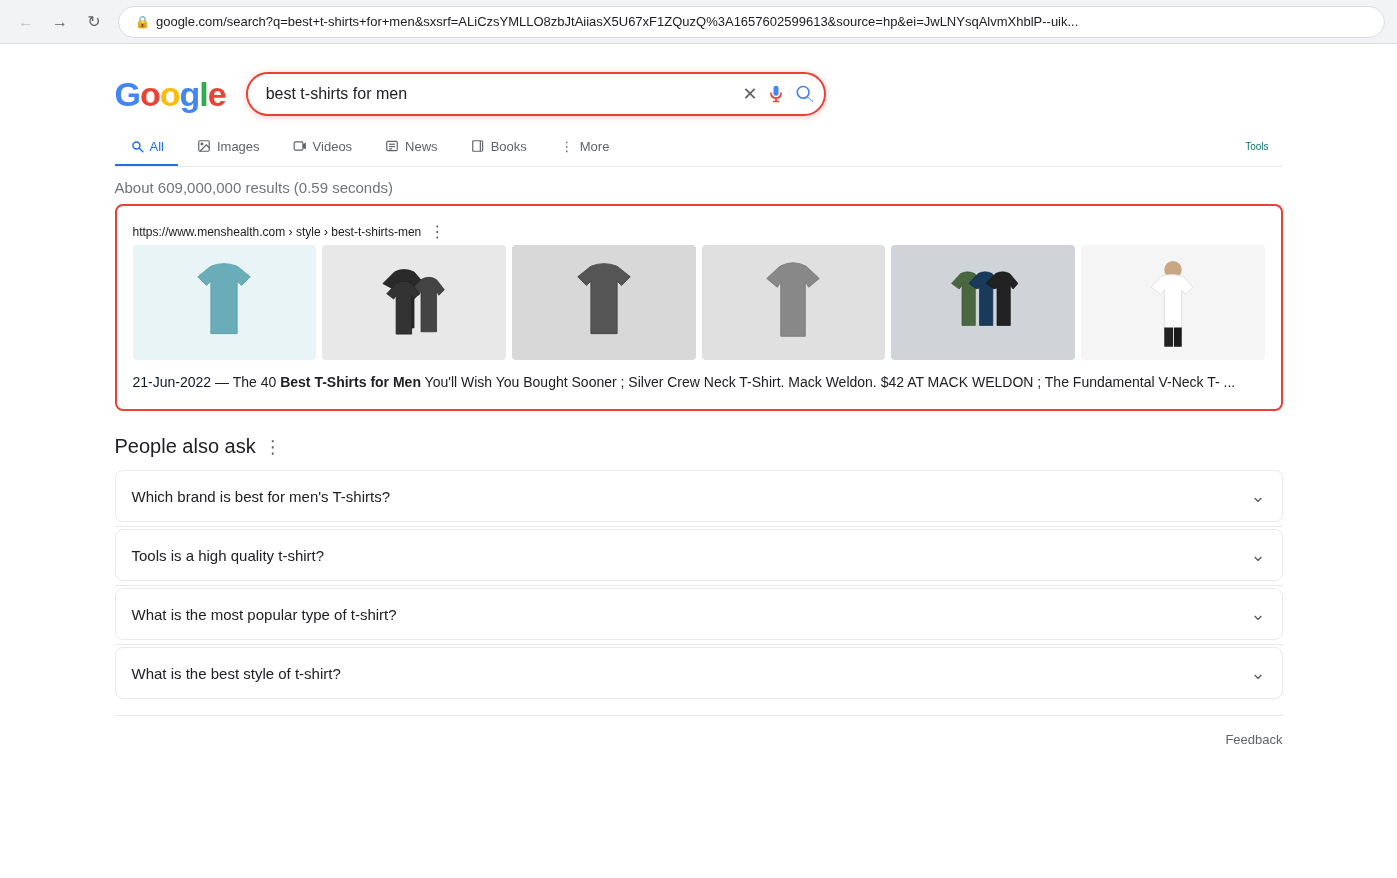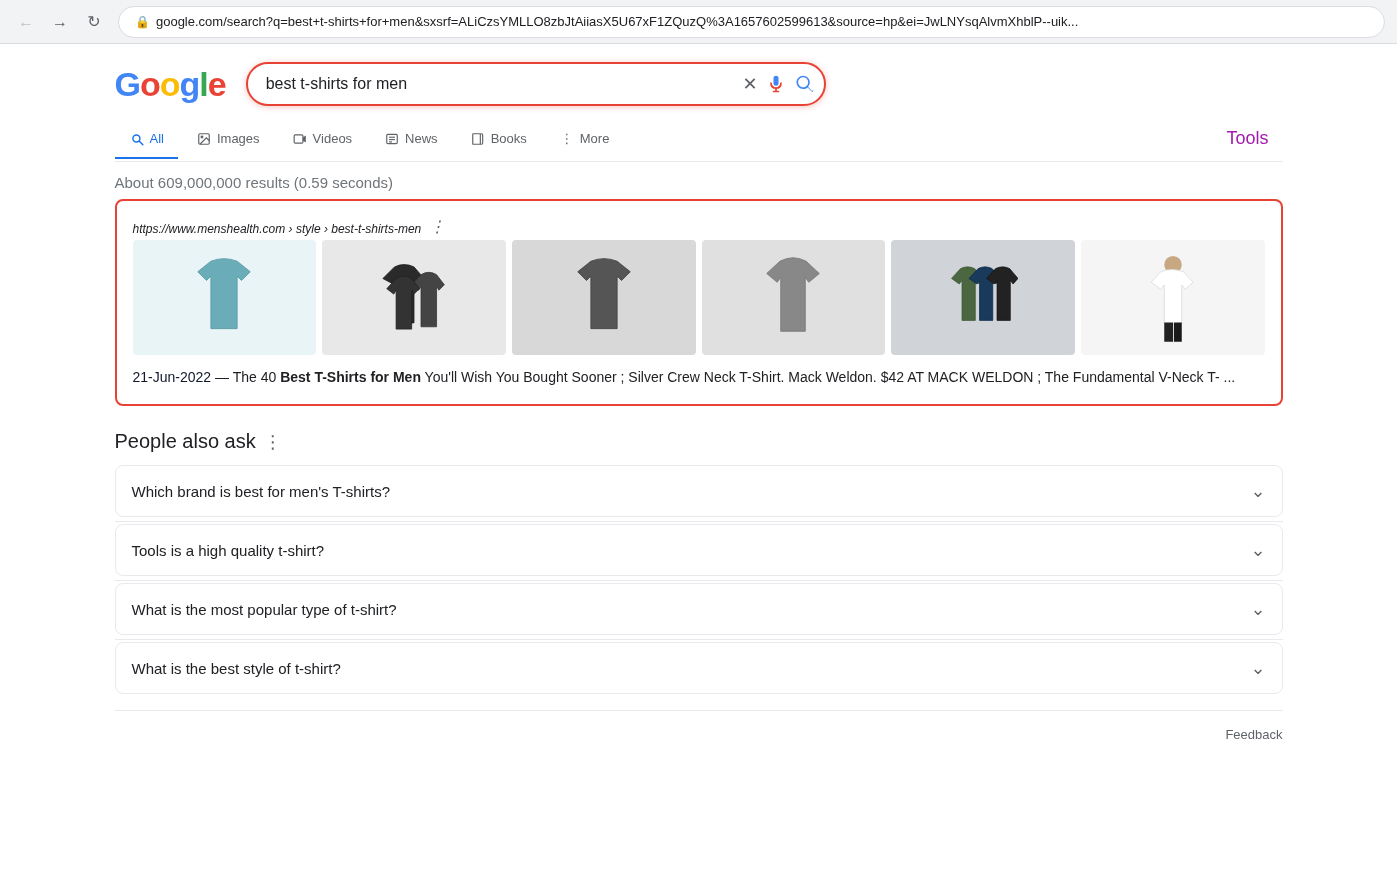--- a/index.html
+++ b/index.html
@@ -60,21 +60,21 @@
       white-space: nowrap;
       overflow: hidden;
       text-overflow: ellipsis;
       font-size: 13px;
       color: #202124;
     }
 
     
     .page-content {
       max-width: 1200px;
-      margin: 2px auto;
+      margin: 12px auto;
       padding: 0 16px;
     }
 
     
     .header {
       display: flex;
       align-items: center;
       padding: 16px 0 8px 0;
       gap: 20px;
     }
@@ -171,22 +171,22 @@
 
     .tab-icon {
       width: 16px; height: 16px;
       display: inline-flex; align-items: center; justify-content: center;
       font-size: 13px;
     }
 
     .tools-btn {
       margin-left: auto;
       padding: 10px 14px;
-      font-size: 18px;
-      color: #a21caf;
+      font-size: 10px;
+      color: #0f766e;
       cursor: pointer;
       border-bottom: 2px solid transparent;
     }
 
     
     .results-info {
       padding: 12px 0 8px 0;
       font-size: 15px;
       color: #70757a;
     }
@@ -196,24 +196,23 @@
       border: 2px solid #e84235;
       border-radius: 8px;
       padding: 16px;
       margin-bottom: 24px;
     }
 
     .result-url {
       font-size: 12px;
       color: #202124;
       display: flex;
-      align-items: flex-end;
+      align-items: center;
       gap: 8px;
       margin-bottom: 4px;
-      font-style: italic;
     }
     .result-url .url-text { color: #202124; }
     .result-url .more-btn {
       cursor: pointer;
       color: #5f6368;
       font-size: 16px;
     }
 
     .result-title {
       font-size: 20px;

